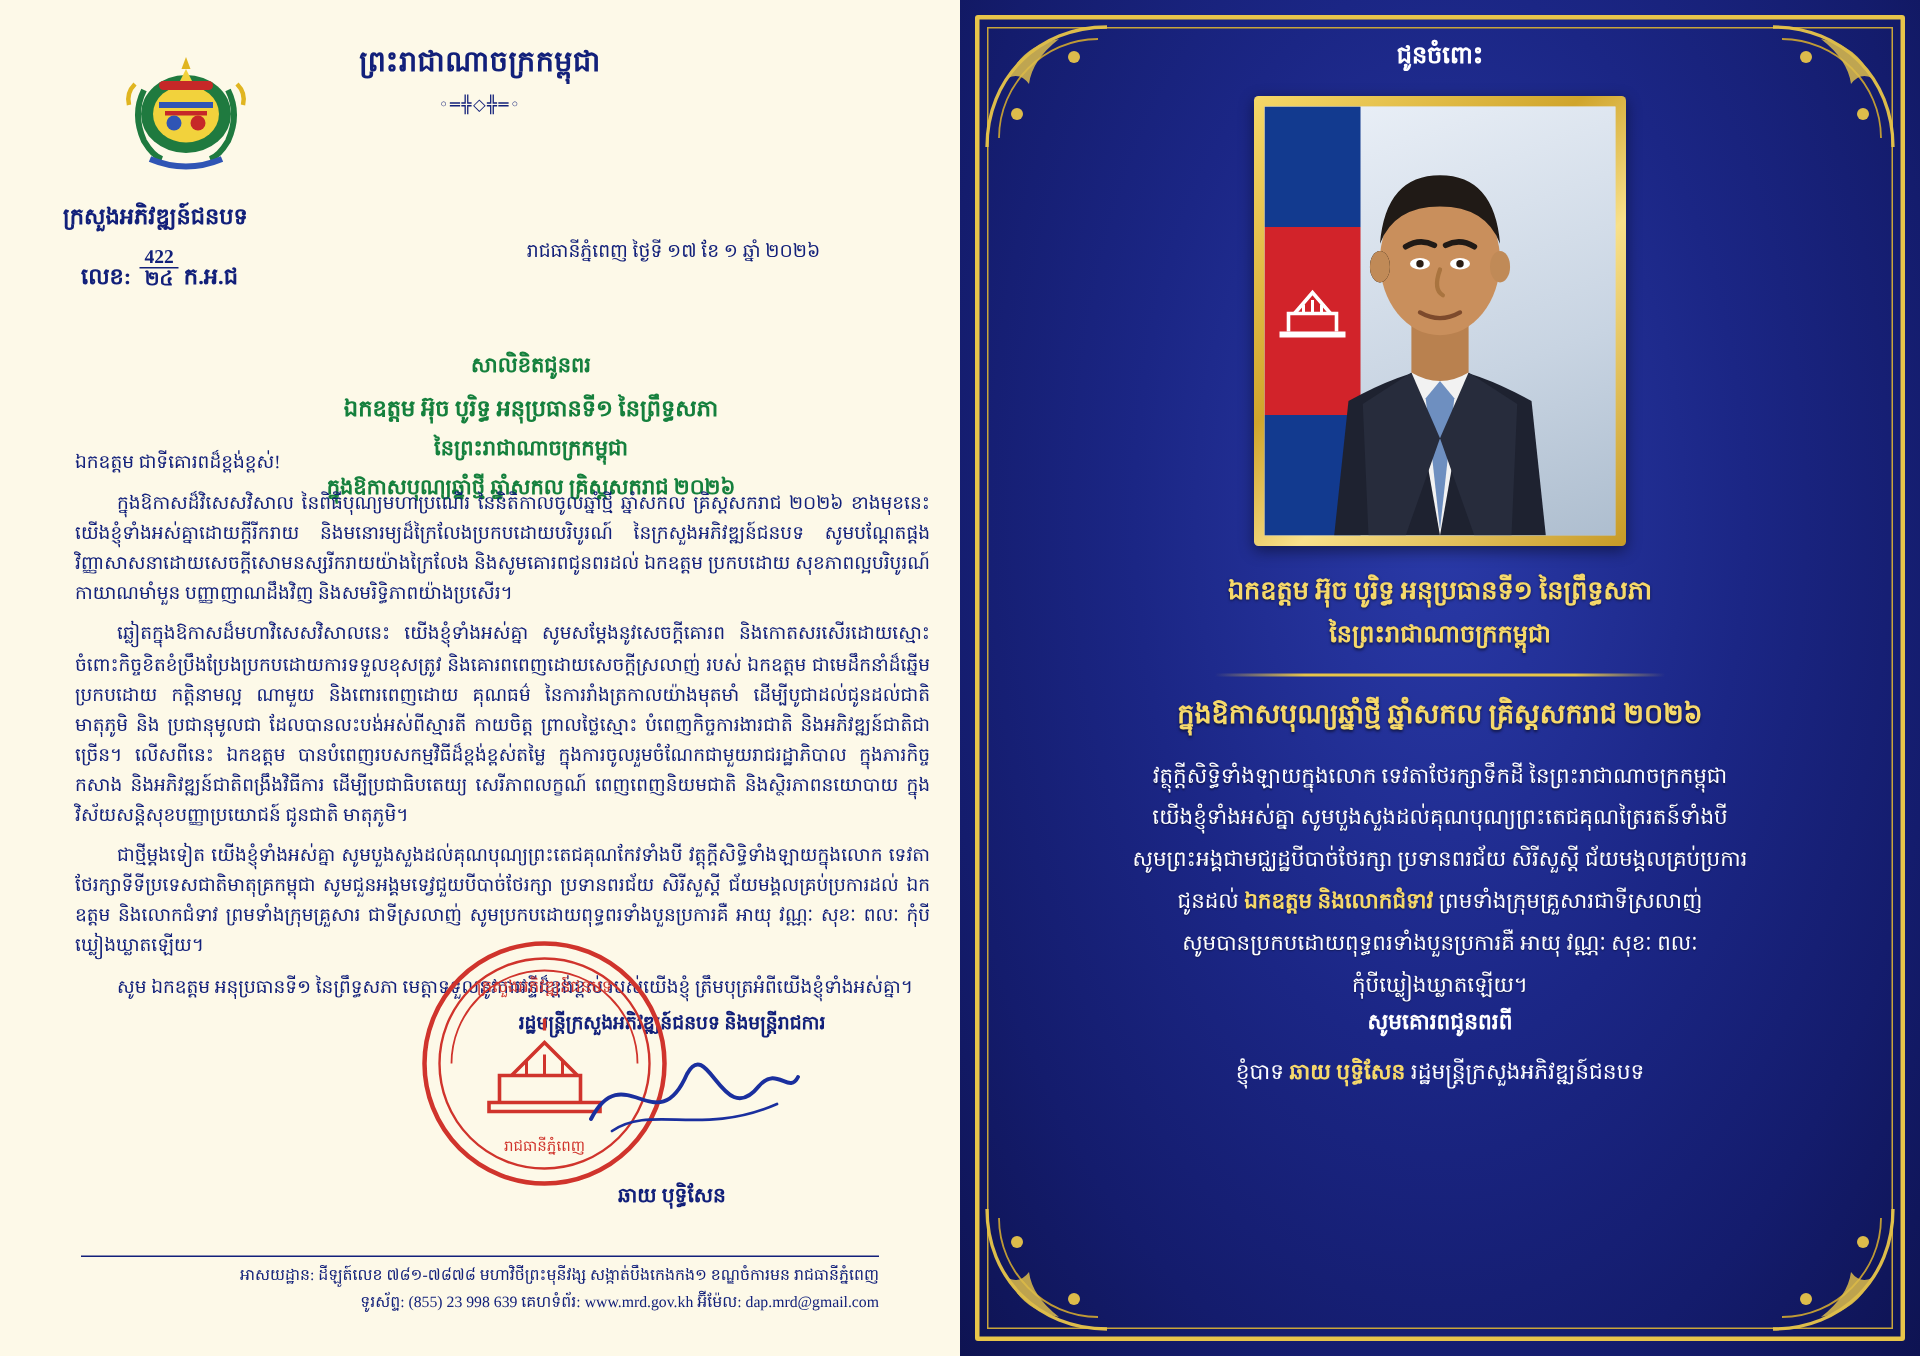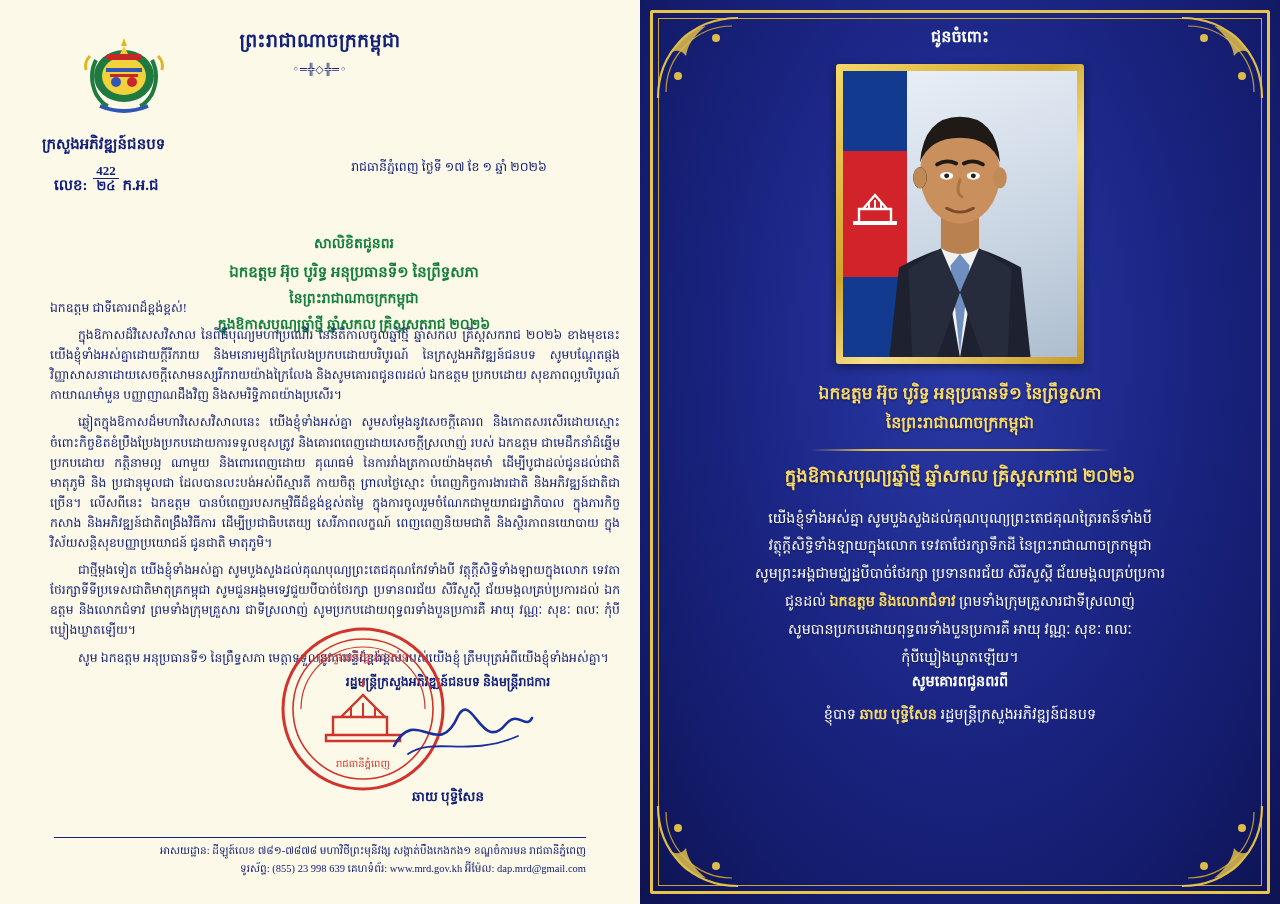--- a/index.html
+++ b/index.html
@@ -469,22 +469,22 @@
       </div>
 
       <div class="name-line1 khm">ឯកឧត្តម អ៊ុច បូរិទ្ធ អនុប្រធានទី១ នៃព្រឹទ្ធសភា</div>
       <div class="name-line2 khm">នៃព្រះរាជាណាចក្រកម្ពុជា</div>
 
       <div class="sep"></div>
 
       <div class="occasion-line khm">ក្នុងឱកាសបុណ្យឆ្នាំថ្មី ឆ្នាំសកល គ្រិស្តសករាជ ២០២៦</div>
 
       <div class="wish khm">
+        <div>វត្ថុក្តីសិទ្ធិទាំងឡាយក្នុងលោក ទេវតាថែរក្សាទឹកដី នៃព្រះរាជាណាចក្រកម្ពុជា</div>
         <div>យើងខ្ញុំទាំងអស់គ្នា សូមបួងសួងដល់គុណបុណ្យព្រះតេជគុណត្រៃរតន៍ទាំងបី</div>
-        <div>វត្ថុក្តីសិទ្ធិទាំងឡាយក្នុងលោក ទេវតាថែរក្សាទឹកដី នៃព្រះរាជាណាចក្រកម្ពុជា</div>
         <div>សូមព្រះអង្គជាមជ្ឈដ្ឋបីបាច់ថែរក្សា ប្រទានពរជ័យ សិរីសួស្តី ជ័យមង្គលគ្រប់ប្រការ</div>
         <div>
           <span>ជូនដល់</span>
           <span class="hl">ឯកឧត្តម និងលោកជំទាវ</span>
           <span>ព្រមទាំងក្រុមគ្រួសារជាទីស្រលាញ់</span>
         </div>
         <div>សូមបានប្រកបដោយពុទ្ធពរទាំងបួនប្រការគឺ អាយុ វណ្ណៈ សុខៈ ពលៈ</div>
         <div>កុំបីឃ្លៀងឃ្លាតឡើយ។</div>
       </div>
 

